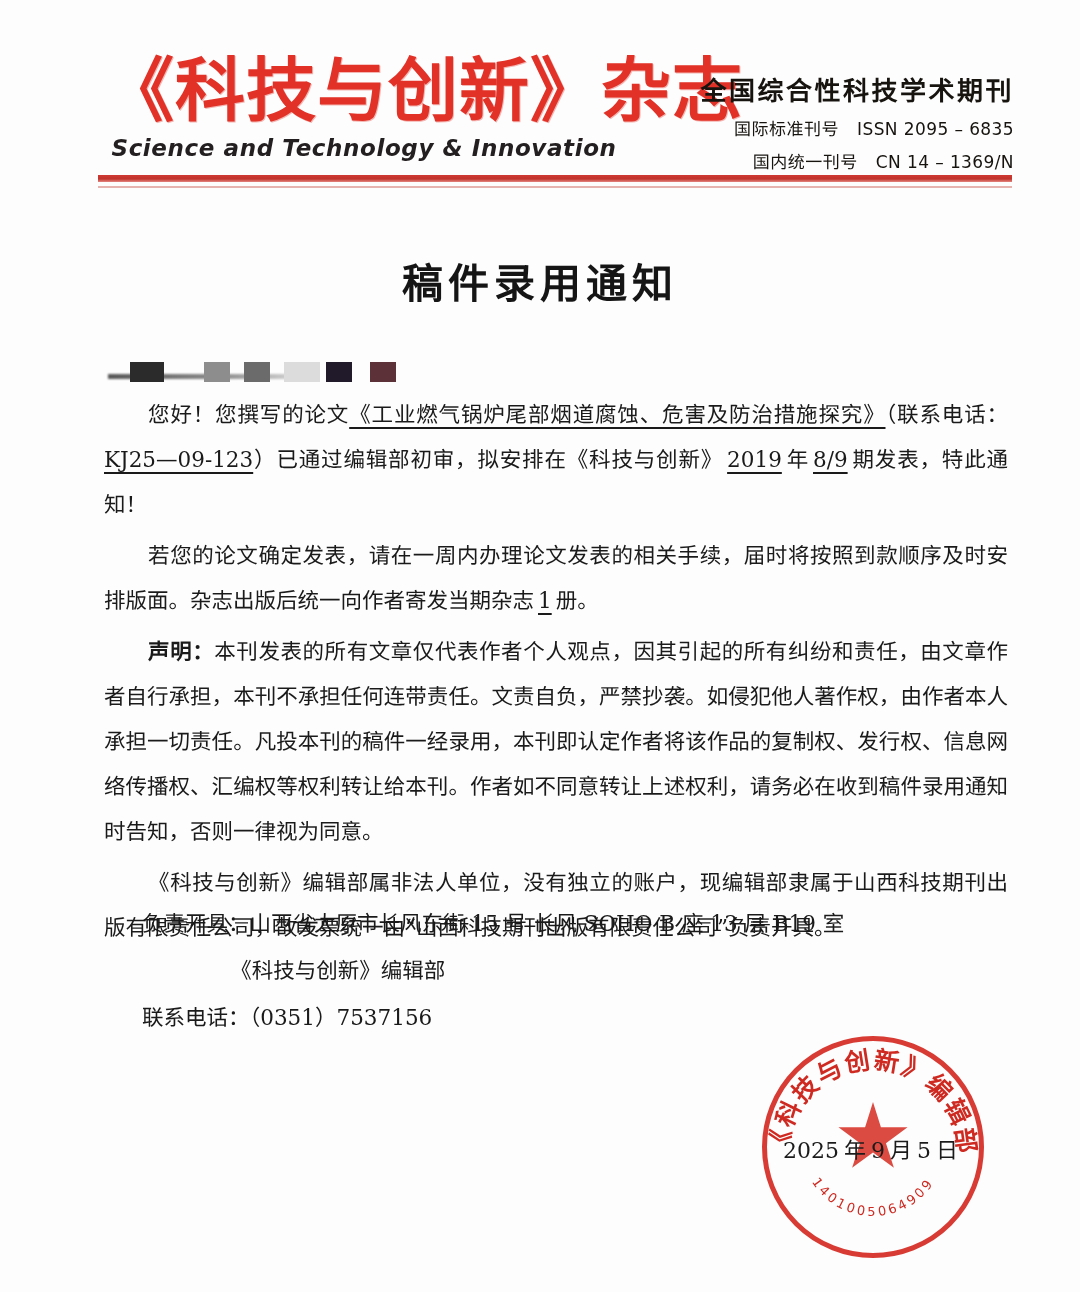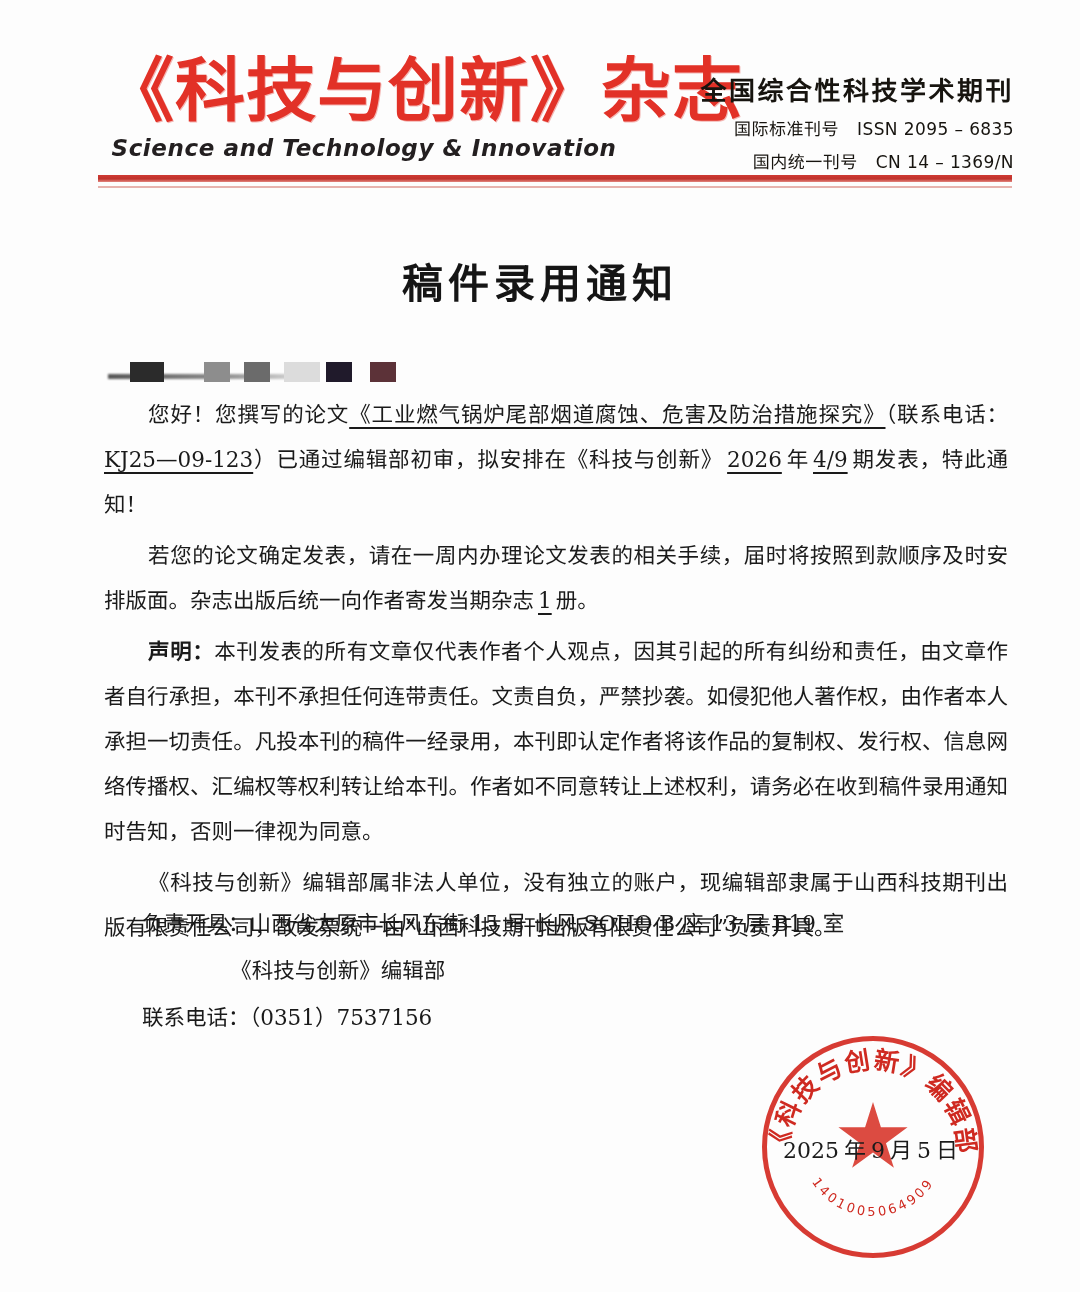--- a/index.html
+++ b/index.html
@@ -266,21 +266,21 @@
     <span class="blk b1"></span>
     <span class="blk b2"></span>
     <span class="blk b3"></span>
     <span class="blk b4"></span>
     <span class="blk b5"></span>
     <span class="blk b6"></span>
   </div>
 
   <div class="body-text">
 
-    <p><span>您好！您撰写的论文</span><span class="u">《工业燃气锅炉尾部烟道腐蚀、危害及防治措施探究》</span><span>（联系电话：</span><span class="u">KJ25—09-123</span><span>）已通过编辑部初审，拟安排在《科技与创新》</span><span class="u spaced">2026</span><span>年</span><span class="u spaced">4/9</span><span>期发表，特此通知！</span></p>
+    <p><span>您好！您撰写的论文</span><span class="u">《工业燃气锅炉尾部烟道腐蚀、危害及防治措施探究》</span><span>（联系电话：</span><span class="u">KJ25—09-123</span><span>）已通过编辑部初审，拟安排在《科技与创新》</span><span class="u spaced">2019</span><span>年</span><span class="u spaced">8/9</span><span>期发表，特此通知！</span></p>
 
     <p><span>若您的论文确定发表，请在一周内办理论文发表的相关手续，届时将按照到款顺序及时安排版面。杂志出版后统一向作者寄发当期杂志</span><span class="u spaced">1</span><span>册。</span></p>
 
     <p><span class="b">声明：</span><span>本刊发表的所有文章仅代表作者个人观点，因其引起的所有纠纷和责任，由文章作者自行承担，本刊不承担任何连带责任。文责自负，严禁抄袭。如侵犯他人著作权，由作者本人承担一切责任。凡投本刊的稿件一经录用，本刊即认定作者将该作品的复制权、发行权、信息网络传播权、汇编权等权利转让给本刊。作者如不同意转让上述权利，请务必在收到稿件录用通知时告知，否则一律视为同意。</span></p>
 
     <p><span>《科技与创新》编辑部属非法人单位，没有独立的账户，现编辑部隶属于山西科技期刊出版有限责任公司，故发票统一由“山西科技期刊出版有限责任公司”负责开具。</span></p>
   </div>
 
   <div class="contact">
     <span class="row"><span>负责开具：</span><span>山西省太原市长风东街 15 号  长风 SOHO B 座 13 层 B19 室</span></span>

